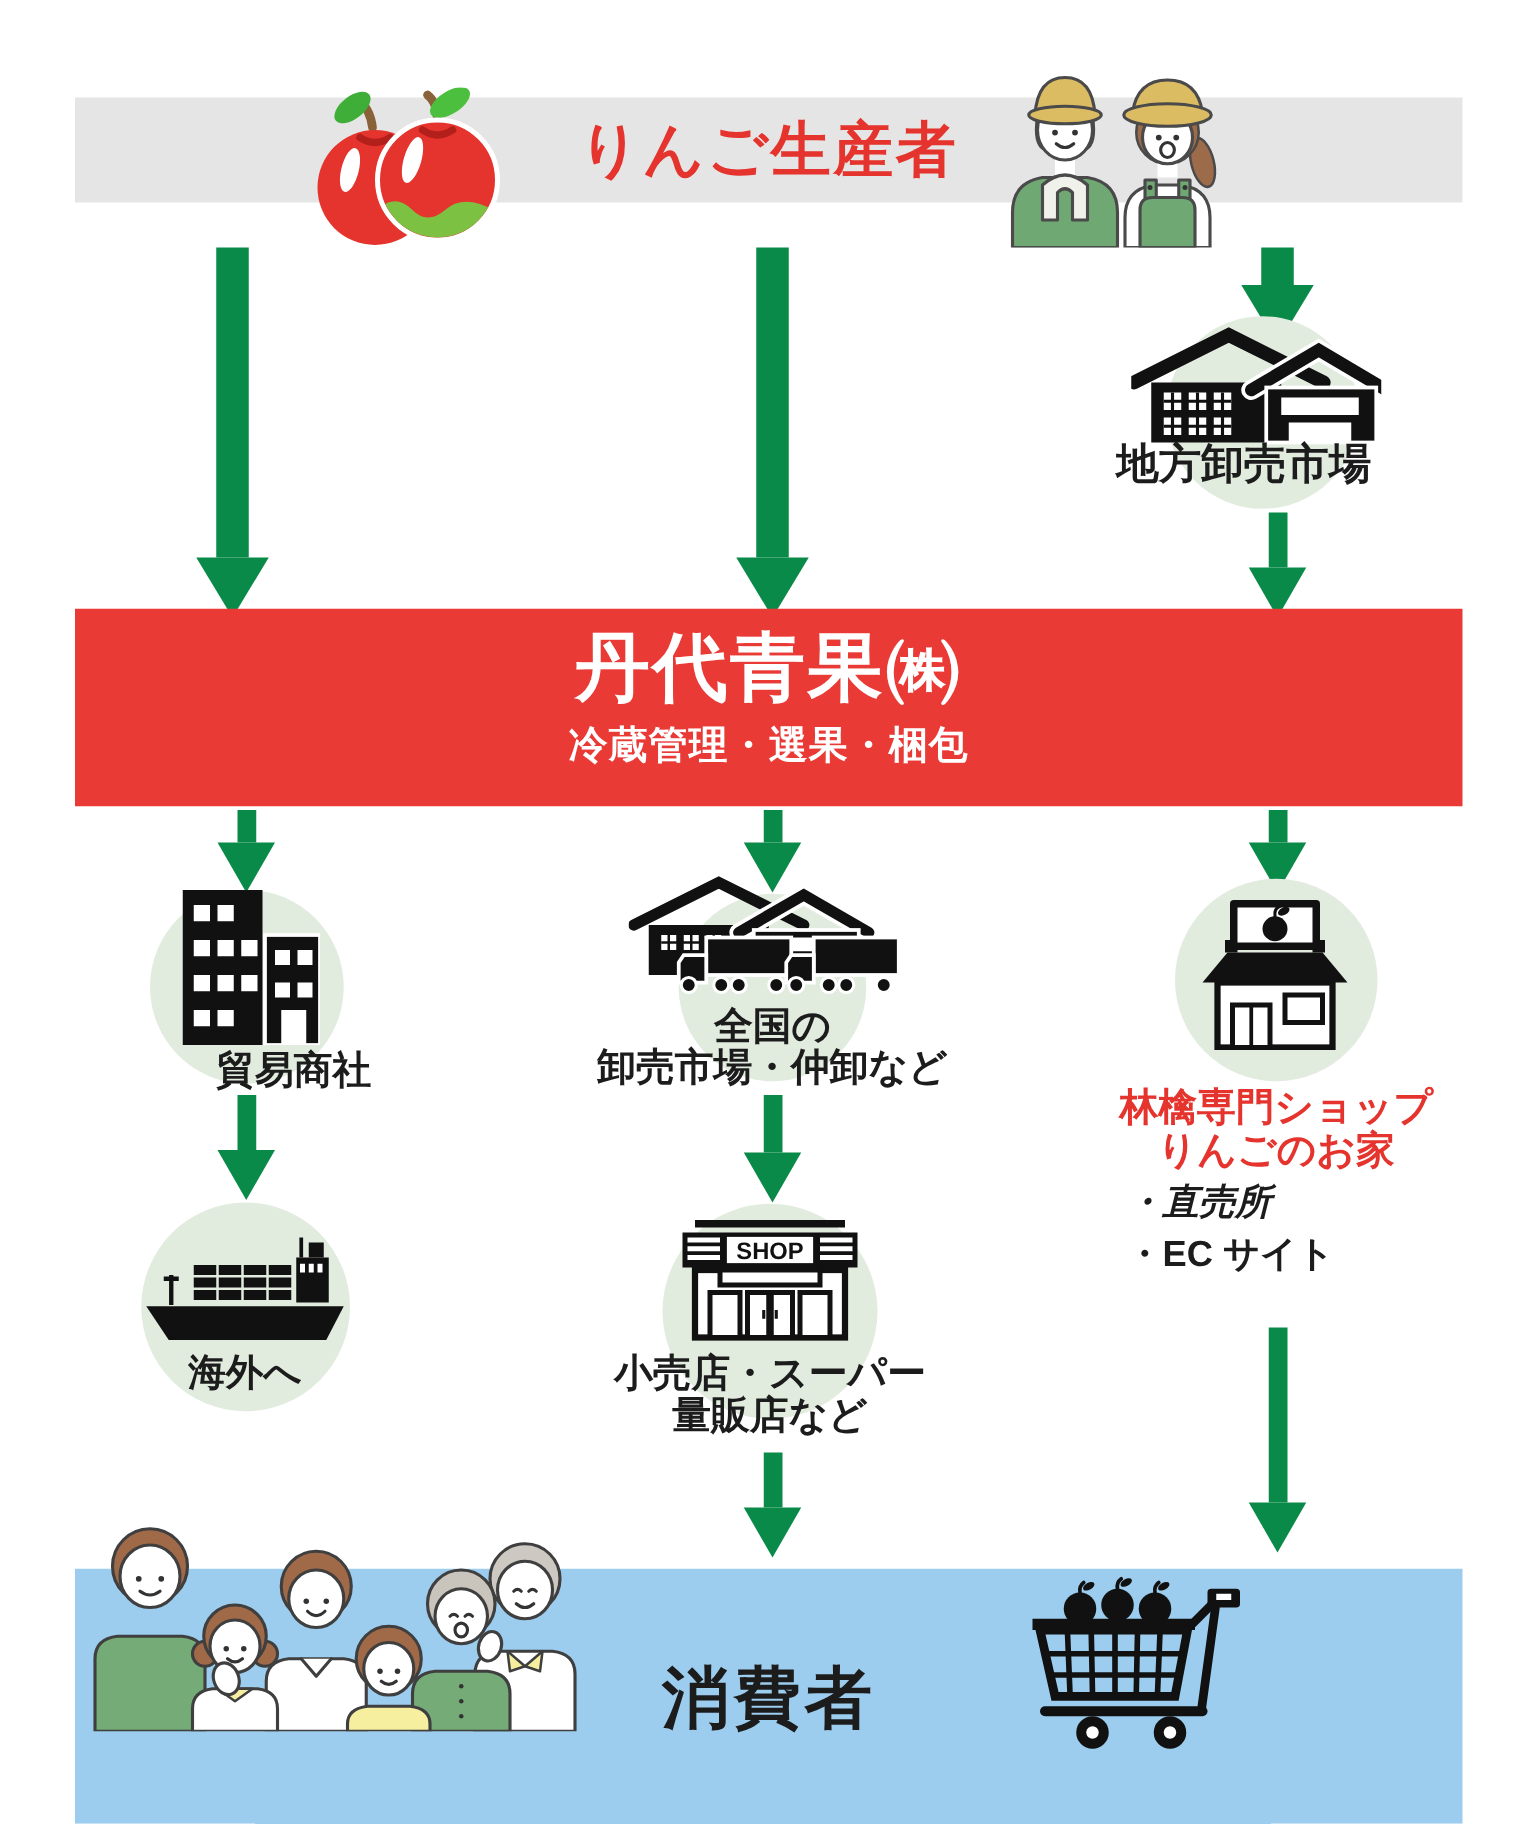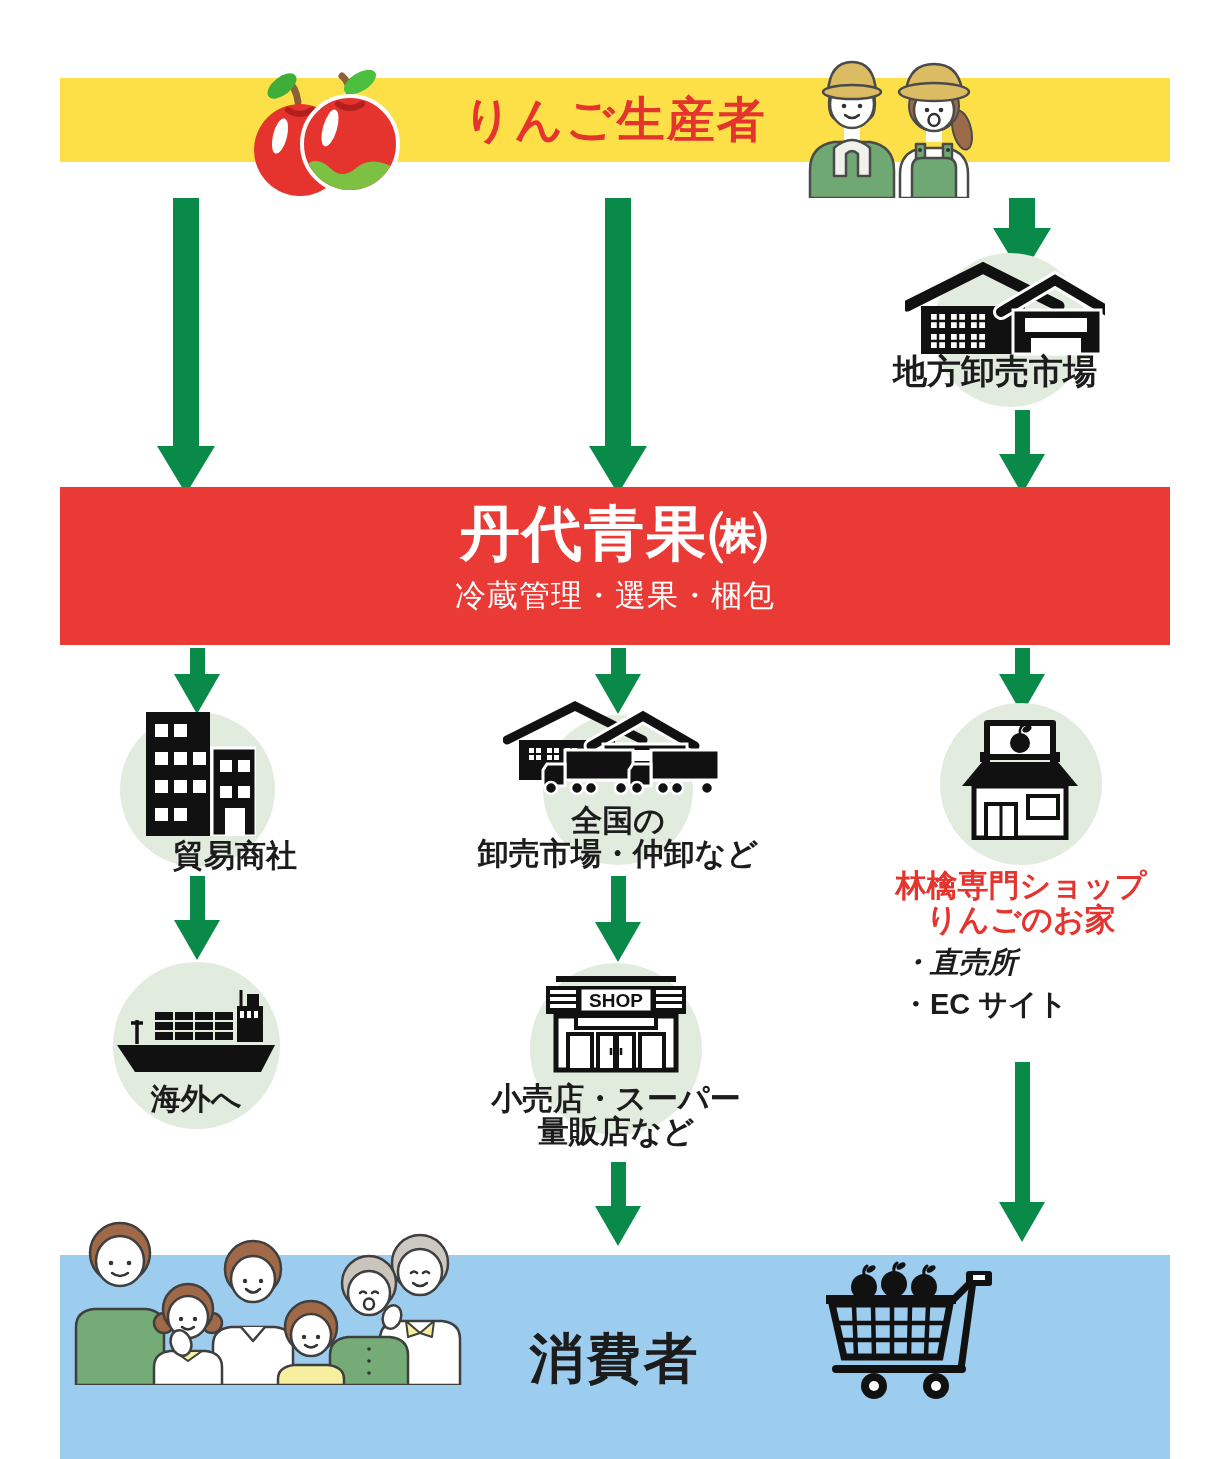--- a/index.html
+++ b/index.html
@@ -1,26 +1,26 @@
 <!DOCTYPE html>
 <html><head>
 <meta charset="utf-8">
 <style>
   html,body{margin:0;padding:0;background:#fff;}
   body{font-family:"Liberation Sans","DejaVu Sans",sans-serif;}
   #stage{position:relative;width:1230px;height:1459px;background:#fff;overflow:hidden;}
 
   .banner{position:absolute;left:60px;width:1110px;}
-  #producer-banner{top:78px;height:84px;background:#fde047;display:flex;align-items:center;justify-content:center;}
+  #producer-banner{top:78px;height:84px;background:#e5e5e5;display:flex;align-items:center;justify-content:center;}
   #company-banner{top:487px;height:158px;background:#e93a36;display:flex;flex-direction:column;align-items:center;padding-top:14px;box-sizing:border-box;}
   #consumer-banner{top:1255px;height:208px;background:#9ccdee;display:flex;align-items:center;justify-content:center;}
 
   .producer-title{font-size:48px;font-weight:bold;color:#e5332d;letter-spacing:2px;}
   .company-title{font-size:60px;font-weight:bold;color:#fff;letter-spacing:2px;line-height:1.1;}
-  .company-subtitle{font-size:31px;font-weight:normal;color:#fff;margin-top:8px;letter-spacing:1px;}
+  .company-subtitle{font-size:31px;font-weight:bold;color:#fff;margin-top:8px;letter-spacing:1px;}
   .consumer-title{font-size:54px;font-weight:bold;color:#1c1c1c;letter-spacing:3px;}
 
   .circle{position:absolute;border-radius:50%;background:#e1ecdf;}
   .icon{position:absolute;}
   .lbl{position:absolute;text-align:center;font-weight:bold;color:#1c1c1c;line-height:1.15;}
   .lbl.red{color:#e5332d;}
   .lbl.left{text-align:left;}
 
   .arrow{position:absolute;display:flex;flex-direction:column;align-items:center;}
   .arrow .shaft{background:#0a8a48;width:26px;flex:1 1 auto;}

